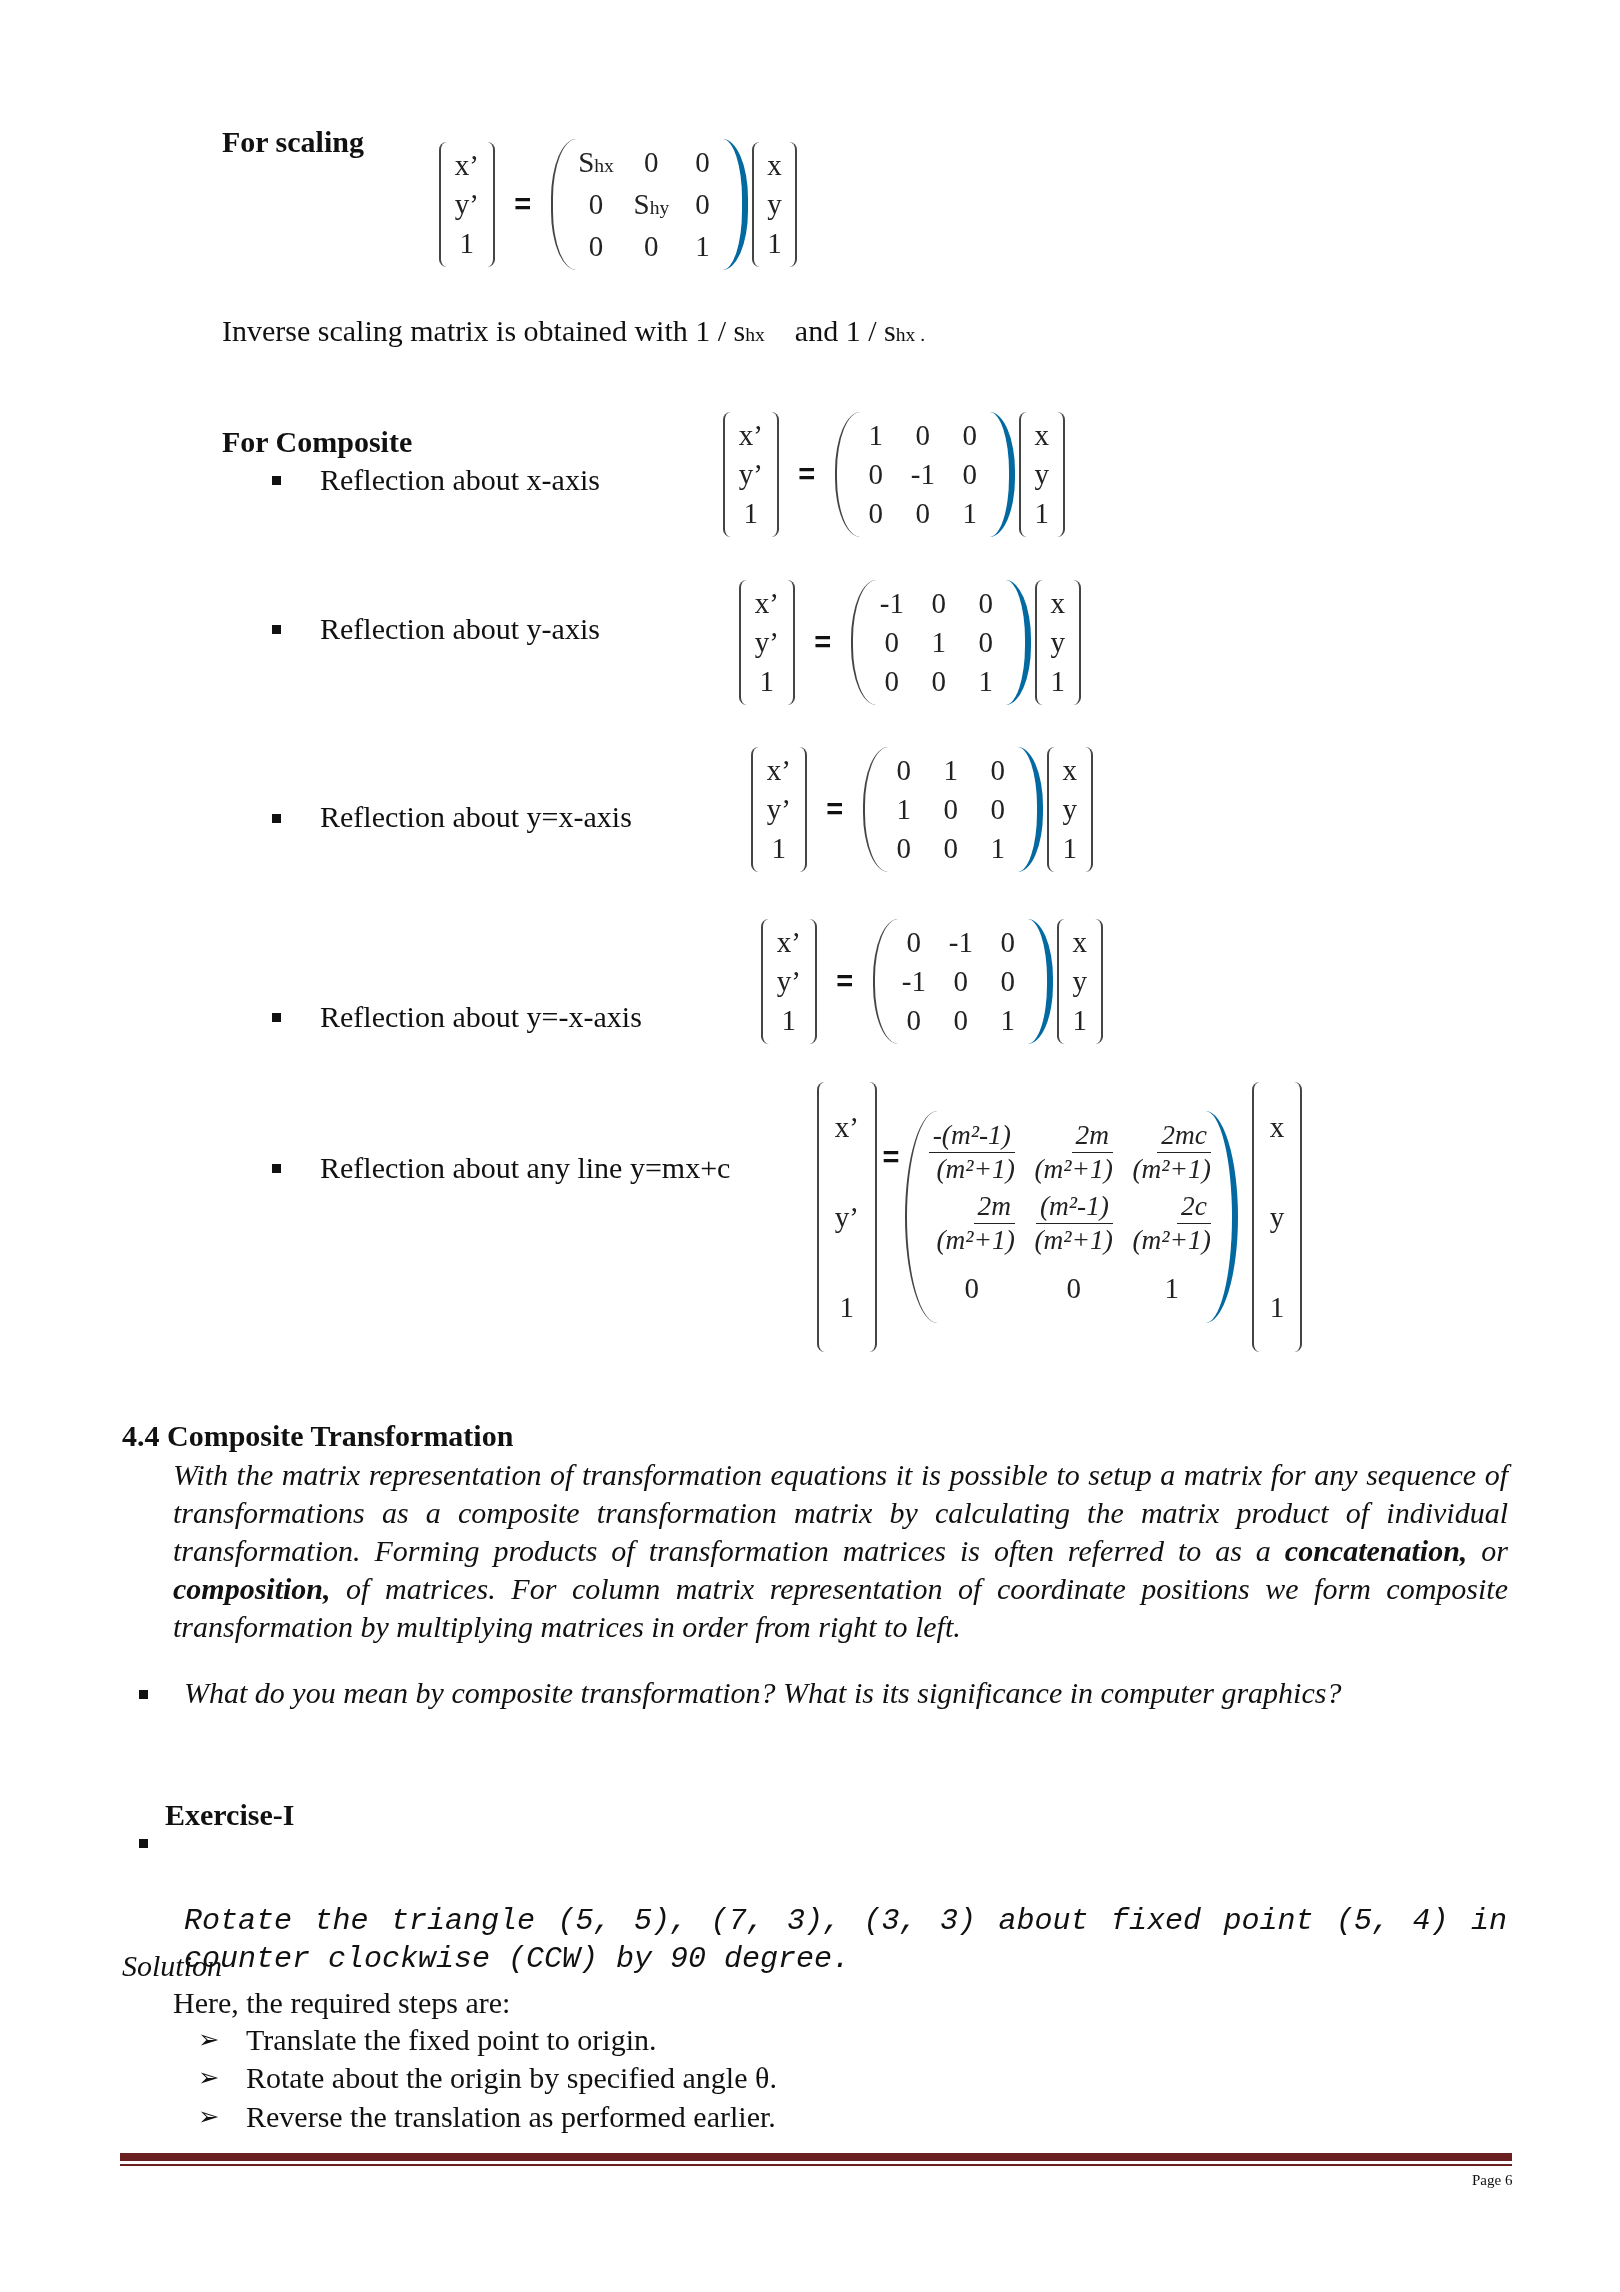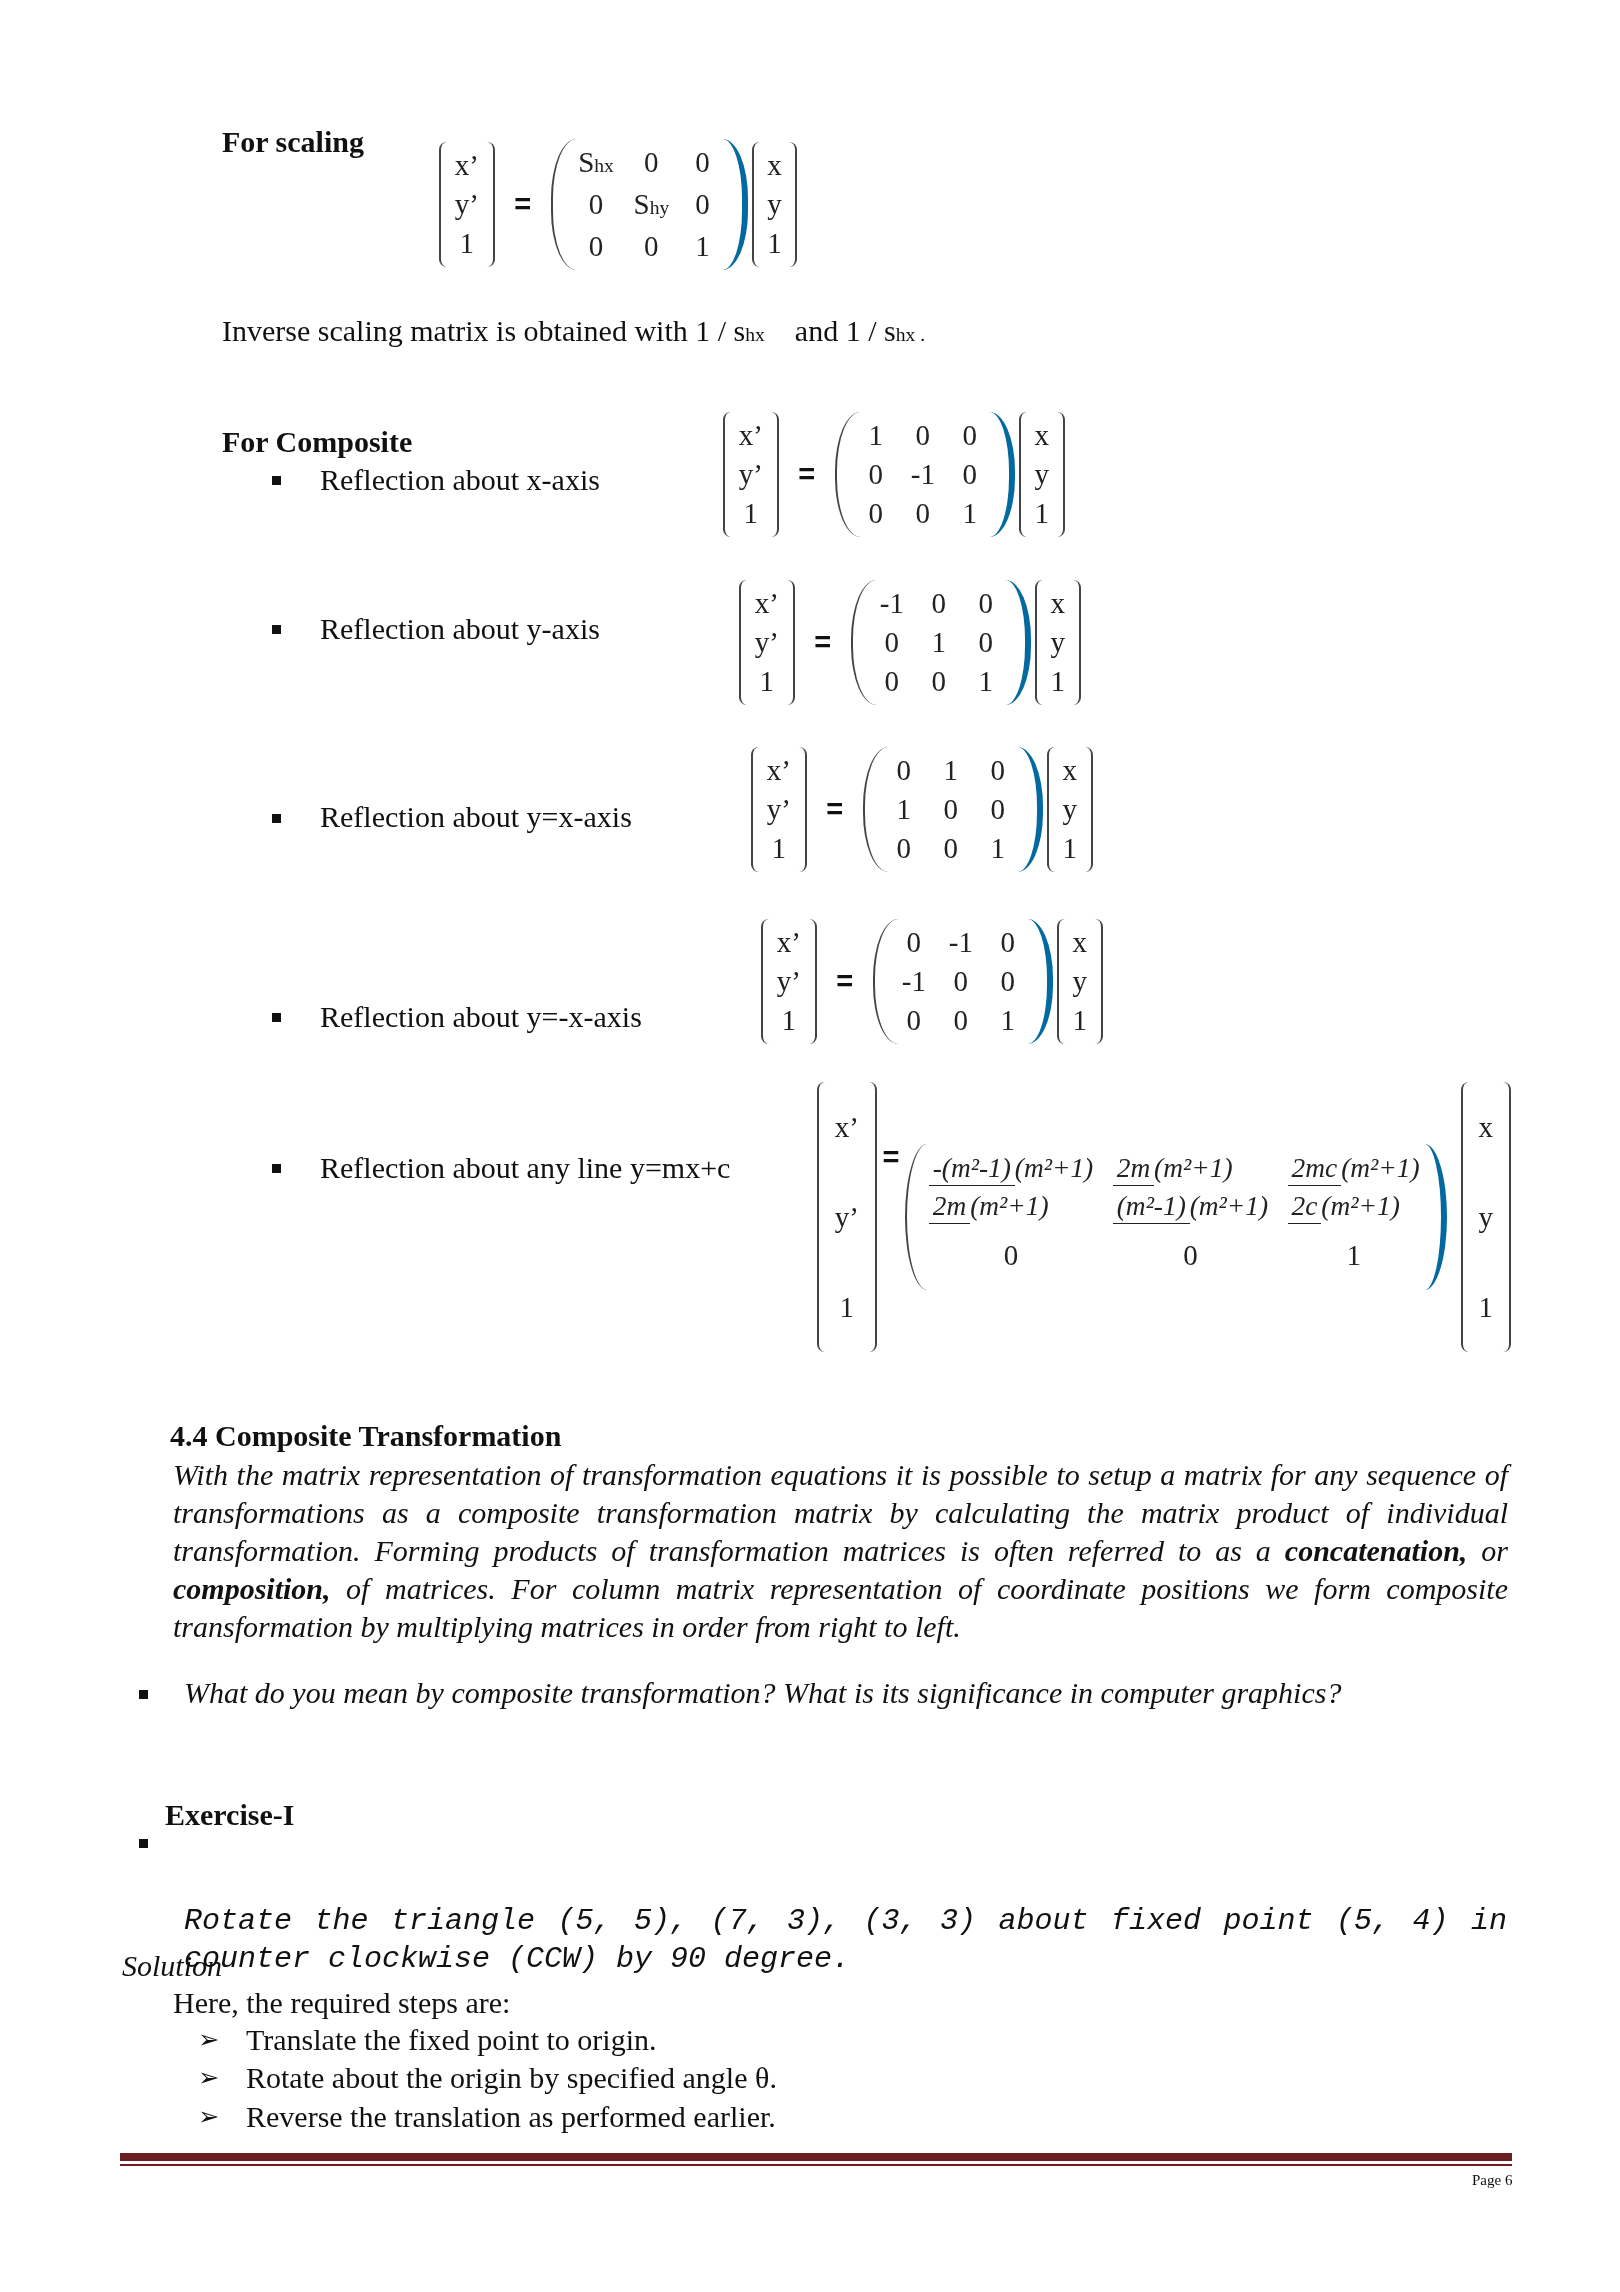--- a/index.html
+++ b/index.html
@@ -16,21 +16,21 @@
     .bullet-sq { display: inline-block; width: 8.8px; height: 8.8px; background: #111; position: absolute; }
     .arrow { position: absolute; font-size: 25.5px; line-height: 37px; }
 
     
     .eq { position: absolute; display: flex; align-items: center; }
     .mat { position: relative; display: grid; font-size: 29px; line-height: 39px; text-align: center; color: #222; }
     .mat.bracket { border-left: 2px solid #444; border-right: 2px solid #444; border-radius: 7.8px; padding: 3.9px 13.7px; }
     .mat.paren { border-left: 2px solid #444; border-right: 6px solid #0369a1; border-radius: 25.5px / 59px; padding: 3.9px 15.7px; }
     .eqsign { font-size: 29px; font-weight: bold; margin: 0 19.6px; font-family: "Liberation Sans", sans-serif; }
     .cell { padding: 0 9.8px; min-width: 27.4px; }
-    .frac { display: inline-flex; align-items: flex-start; font-style: italic; font-size: 27.4px; line-height: 33px; padding: 2px 9.8px; }
+    .frac { display: inline-flex; flex-direction: column; align-items: flex-end; font-style: italic; font-size: 27.4px; line-height: 33px; padding: 2px 9.8px; }
     .frac .num { border-bottom: 1.5px solid #222; padding: 0 3.9px; }
 
     p.just { margin: 0; text-align: justify; text-align-last: left; font-size: 30px; line-height: 38px; }
 
     .footer-line1 { position: absolute; left: 120px; top: 2153px; width: 1392px; height: 7.8px; background: #6a2020; }
     .footer-line2 { position: absolute; left: 120px; top: 2164px; width: 1392px; height: 2px; background: #6a2020; }
     .page-num { position: absolute; left: 1472px; top: 2172px; font-size: 15px; font-family: "Liberation Serif", serif; }
   </style>
 </head>
 <body>
@@ -214,21 +214,21 @@
     <span class="cell" style="line-height:59px;">0</span>
     <span class="cell" style="line-height:59px;">1</span>
   </div>
   <div class="mat bracket" style="line-height:90px; padding: 0 15.7px; margin-left:13.7px;">
       <span>x</span>
       <span>y</span>
       <span>1</span>
     </div>
 </div>
 
-<div class="abs t bold" style="left:122px; top:1417px;margin-left:48px;">4.4 Composite Transformation</div>
+<div class="abs t bold" style="left:122px; top:1417px;">4.4 Composite Transformation</div>
 <div class="abs" style="left:173px; top:1456px; width:1335px;font-style:italic;">
   <p class="just"><span>With the matrix representation of transformation equations it is possible to setup a matrix for any sequence of transformations as a composite transformation matrix by calculating the matrix product of individual transformation. Forming products of transformation matrices is often referred to as a </span><b>concatenation,</b><span> or </span><b>composition,</b><span> of matrices. For column matrix representation of coordinate positions we form composite transformation by multiplying matrices in order from right to left.</span></p>
 </div>
 
 <span class="bullet-sq" style="left:139px; top:1690px;"></span>
 <div class="abs t ital" style="left:184px; top:1674px;">What do you mean by composite transformation? What is its significance in computer graphics?</div>
 
 <div class="abs t bold" style="left:122px; top:1796px;margin-left:43px;">Exercise-I</div>
 <span class="bullet-sq" style="left:139px; top:1839px;"></span>
 <div class="abs" style="left:184px; top:1902px; width:1323px;font-family:Liberation Mono, monospace;">

